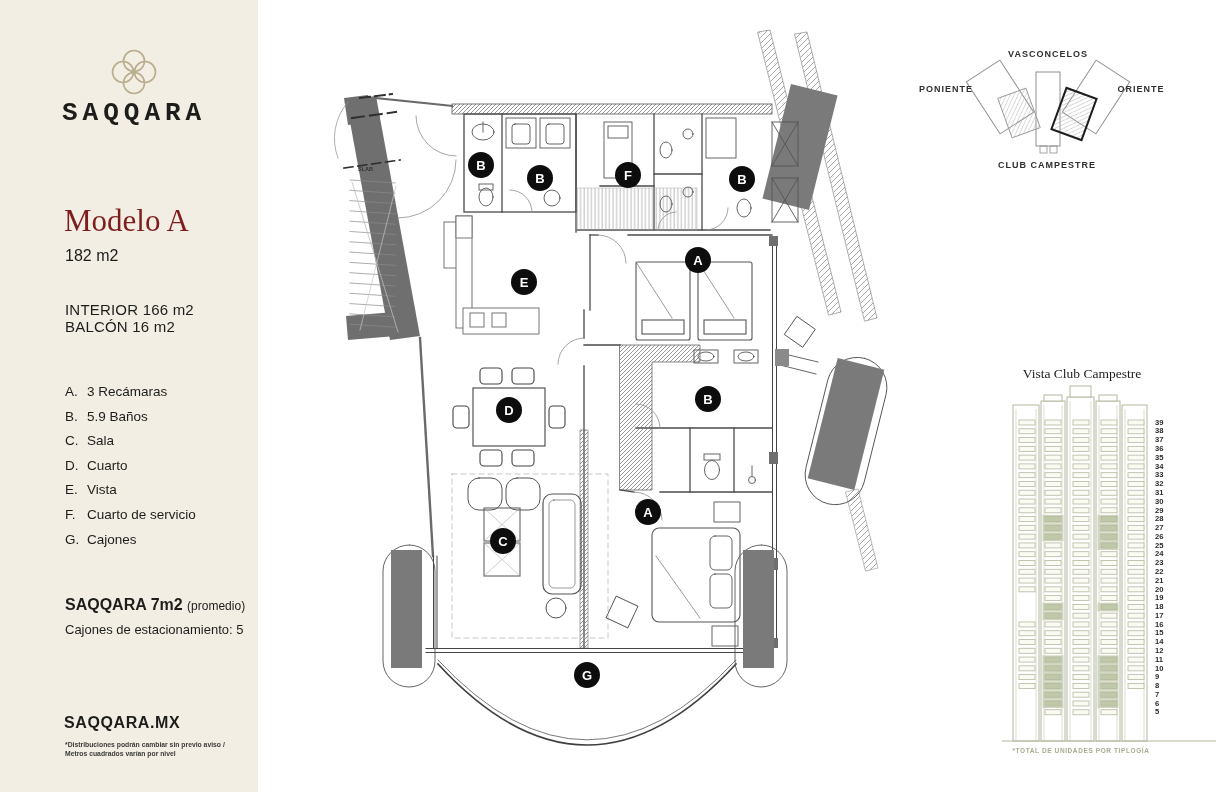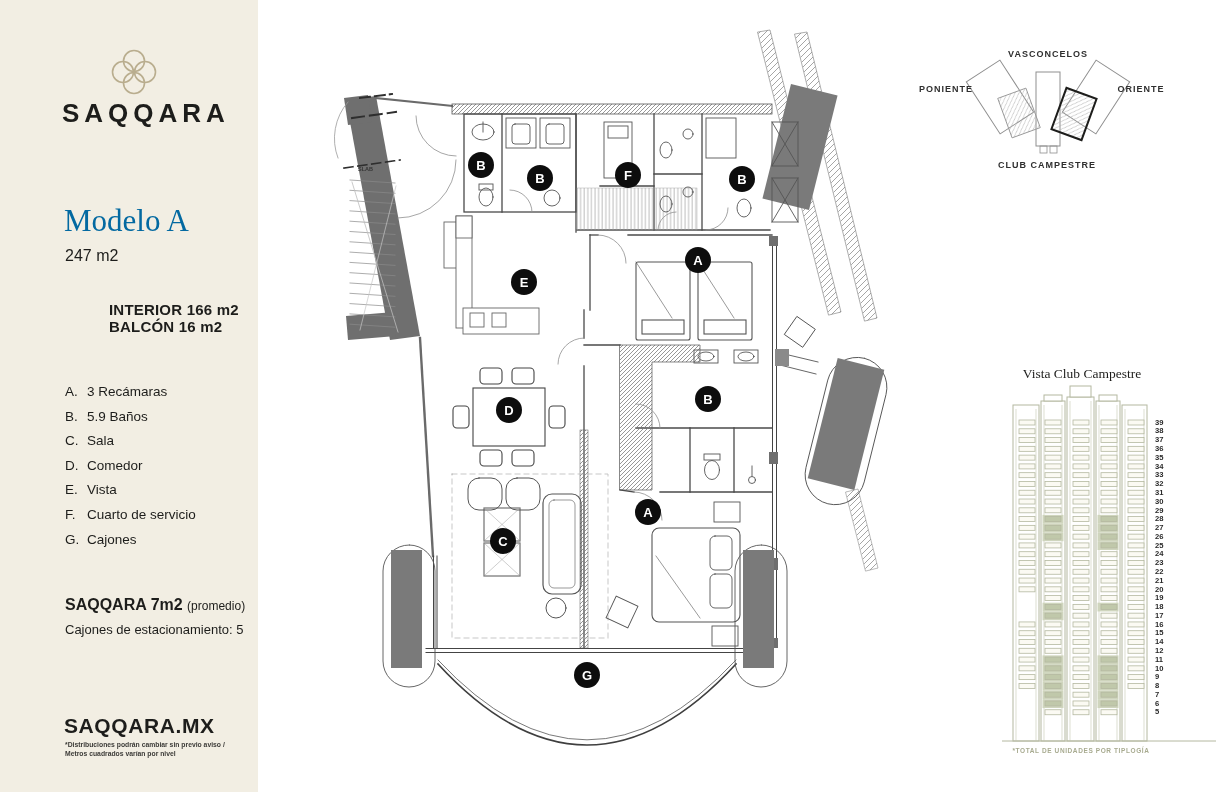--- a/index.html
+++ b/index.html
@@ -10,77 +10,77 @@
     color:#1d1d1b;
   }
   
   .sidebar{
     position:absolute;left:0;top:0;width:258px;height:792px;
     background:#f2eee3;
   }
   .logo-svg{position:absolute;left:108px;top:46px;}
   .brand{
     position:absolute;left:62px;top:98px;width:180px;
-    font-size:26px;font-weight:600;letter-spacing:5px;color:#1d1d1b;
+    font-size:26px;font-weight:600;letter-spacing:5px;color:#1d1d1b;font-family:Liberation Mono, monospace;
   }
   .model-title{
     position:absolute;left:64px;top:203px;margin:0;
     font-family:"Liberation Serif", serif;font-weight:500;
-    font-size:31px;color:#0369a1;
+    font-size:31px;color:#7f1d1d;
   }
   .model-area{position:absolute;left:65px;top:247px;font-size:16px;}
-  .metrics{position:absolute;left:65px;top:301px;font-size:15px;font-weight:700;line-height:17px;letter-spacing:.2px;margin-left:44px;}
+  .metrics{position:absolute;left:65px;top:301px;font-size:15px;font-weight:400;line-height:17px;letter-spacing:.2px;}
   .legend{position:absolute;left:65px;top:384px;margin:0;padding:0;list-style:none;font-size:13.5px;}
   .legend li{height:24.6px;display:flex;}
   .legend .k{width:22px;flex:0 0 22px;}
   .bodega{position:absolute;left:65px;top:596px;font-size:16px;font-weight:700;}
   .bodega .small{font-size:12px;font-weight:400;}
   .cajones{position:absolute;left:65px;top:622px;font-size:13px;}
-  .website{position:absolute;left:64px;top:714px;font-size:21px;font-weight:600;letter-spacing:.6px;cursor:pointer;}
+  .website{position:absolute;left:64px;top:714px;font-size:16px;font-weight:600;letter-spacing:.6px;cursor:pointer;}
   .fineprint{position:absolute;left:65px;top:740px;font-size:6.8px;font-weight:700;color:#3c3b38;line-height:9px;}
   
   #scene{position:absolute;left:0;top:0;}
   text{font-family:"Liberation Sans", sans-serif;}
   .serif{font-family:"Liberation Serif", serif;}
 </style>
 </head>
 <body>
 
 <aside class="sidebar">
   <svg class="logo-svg" width="52" height="52" viewBox="0 0 52 52">
     <g fill="none" stroke="#b9ad8e" stroke-width="1.6">
       <circle cx="26" cy="15" r="10.5"></circle>
       <circle cx="37" cy="26" r="10.5"></circle>
       <circle cx="26" cy="37" r="10.5"></circle>
       <circle cx="15" cy="26" r="10.5"></circle>
     </g>
   </svg>
   <div class="brand">SAQQARA</div>
   <h1 class="model-title">Modelo A</h1>
-  <div class="model-area">247 m2</div>
+  <div class="model-area">182 m2</div>
   <div class="metrics">
     <div>INTERIOR 166 m2</div>
     <div>BALCÓN 16 m2</div>
   </div>
   <ul class="legend" id="legend">
       <li>
         <span class="k">A.</span>
         <span>3 Recámaras</span>
       </li>
       <li>
         <span class="k">B.</span>
         <span>5.9 Baños</span>
       </li>
       <li>
         <span class="k">C.</span>
         <span>Sala</span>
       </li>
       <li>
         <span class="k">D.</span>
-        <span>Comedor</span>
+        <span>Cuarto</span>
       </li>
       <li>
         <span class="k">E.</span>
         <span>Vista</span>
       </li>
       <li>
         <span class="k">F.</span>
         <span>Cuarto de servicio</span>
       </li>
       <li>

